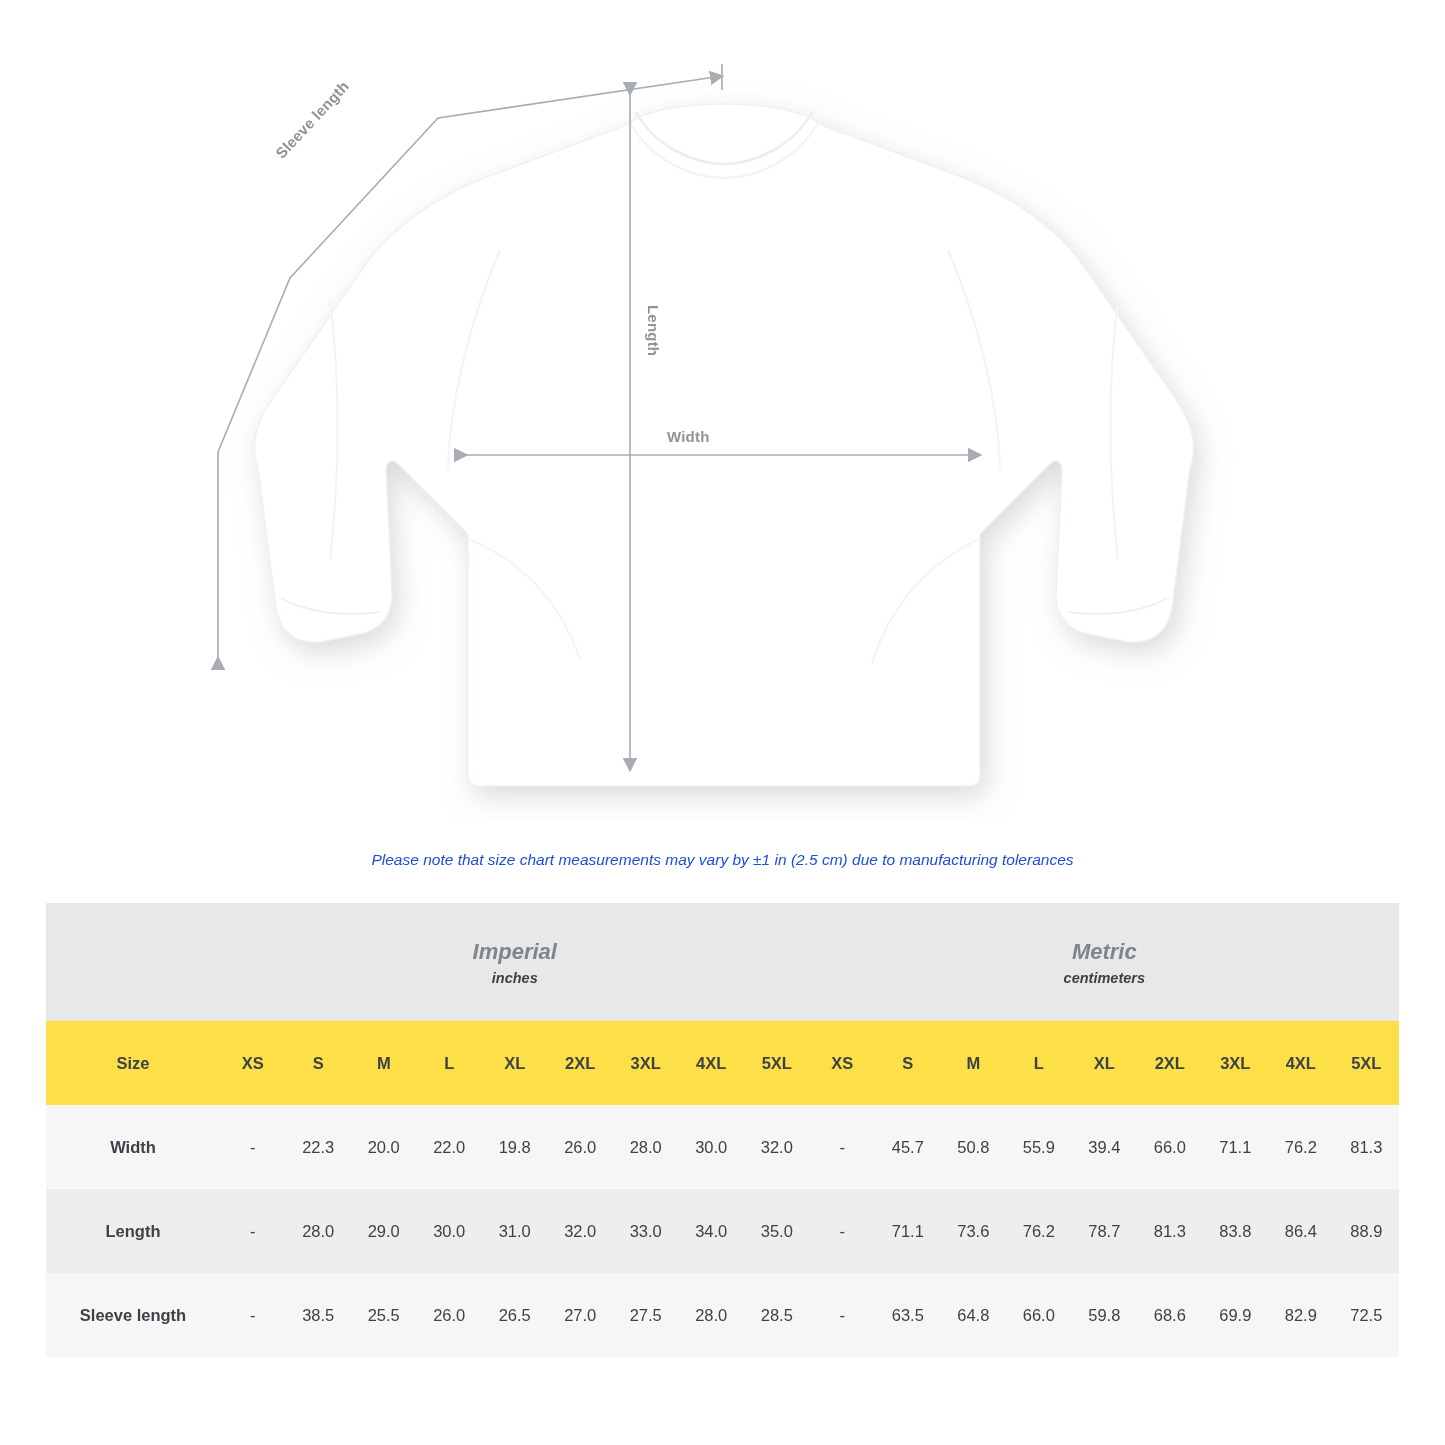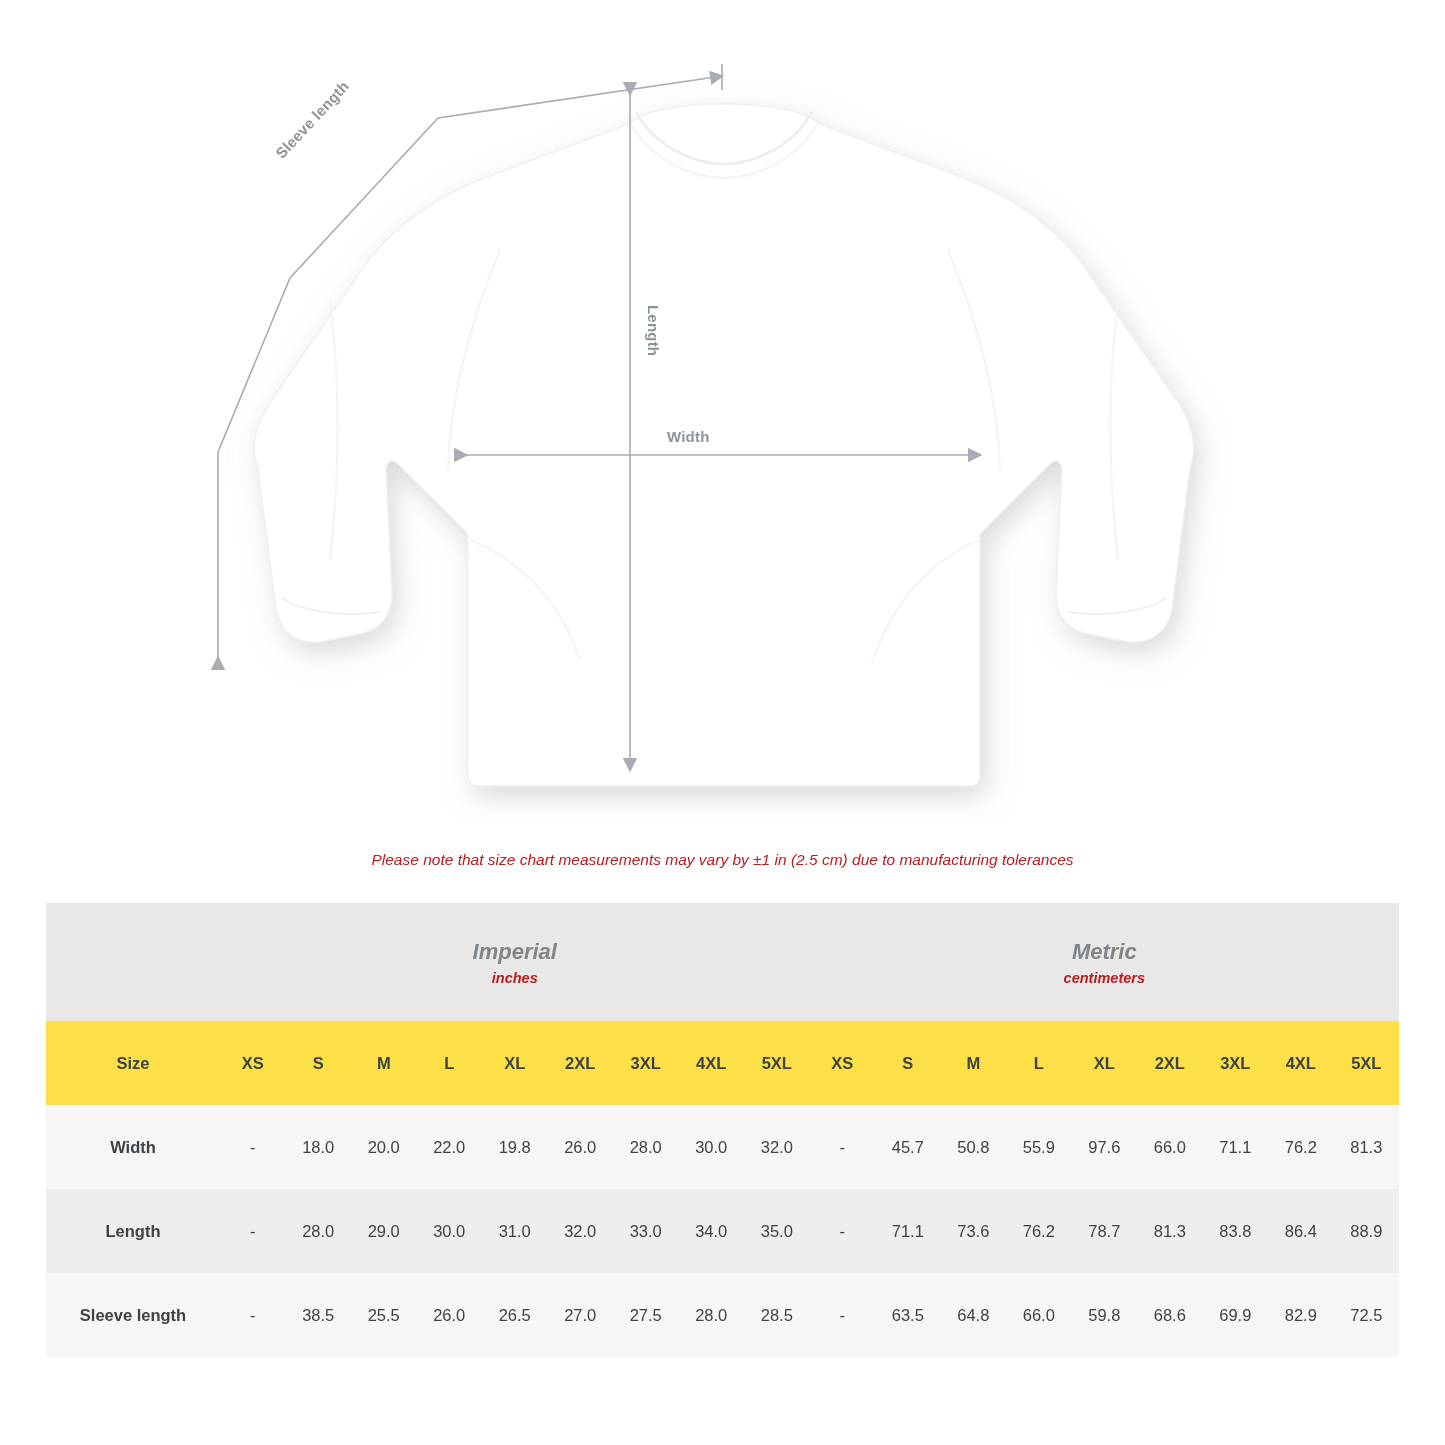--- a/index.html
+++ b/index.html
@@ -60,21 +60,21 @@
   .chart-title {
     font-size: 27px;
     font-weight: bold;
     color: #33383c;
     margin: 0;
   }
   .chart-note {
     margin: 31px 0 0 0;
     font-size: 15.5px;
     font-style: italic;
-    color: #b91c1c;
+    color: #1d4ed8;
   }
 
   
   .table-wrap {
     margin: 34px 46px 0 46px;
   }
   table.size-table {
     width: 1353px;
     border-collapse: collapse;
     table-layout: fixed;
@@ -91,21 +91,21 @@
   .unit-head .u-name {
     font-size: 22px;
     font-weight: bold;
     font-style: italic;
     color: #7e868c;
     line-height: 1.25;
   }
   .unit-head .u-sub {
     font-size: 14.5px;
     font-style: italic;
-    color: #b91c1c;
+    color: #404040;
     margin-top: 4px;
   }
   .blank-head { background: #e8e8e8; }
 
   tbody td, tbody th {
     height: 84px;
     text-align: center;
     vertical-align: middle;
     font-size: 16.5px;
     color: #3d4246;
@@ -274,33 +274,33 @@
         <th>2XL</th>
         <th>3XL</th>
         <th>4XL</th>
         <th>5XL</th>
       </tr>
     </thead>
     <tbody>
       <tr class="r-odd">
         <th class="rowhead">Width</th>
         <td>-</td>
-        <td>18.0</td>
+        <td>22.3</td>
         <td>20.0</td>
         <td>22.0</td>
         <td>19.8</td>
         <td>26.0</td>
         <td>28.0</td>
         <td>30.0</td>
         <td>32.0</td>
         <td>-</td>
         <td>45.7</td>
         <td>50.8</td>
         <td>55.9</td>
-        <td>97.6</td>
+        <td>39.4</td>
         <td>66.0</td>
         <td>71.1</td>
         <td>76.2</td>
         <td>81.3</td>
       </tr>
       <tr class="r-even">
         <th class="rowhead">Length</th>
         <td>-</td>
         <td>28.0</td>
         <td>29.0</td>

